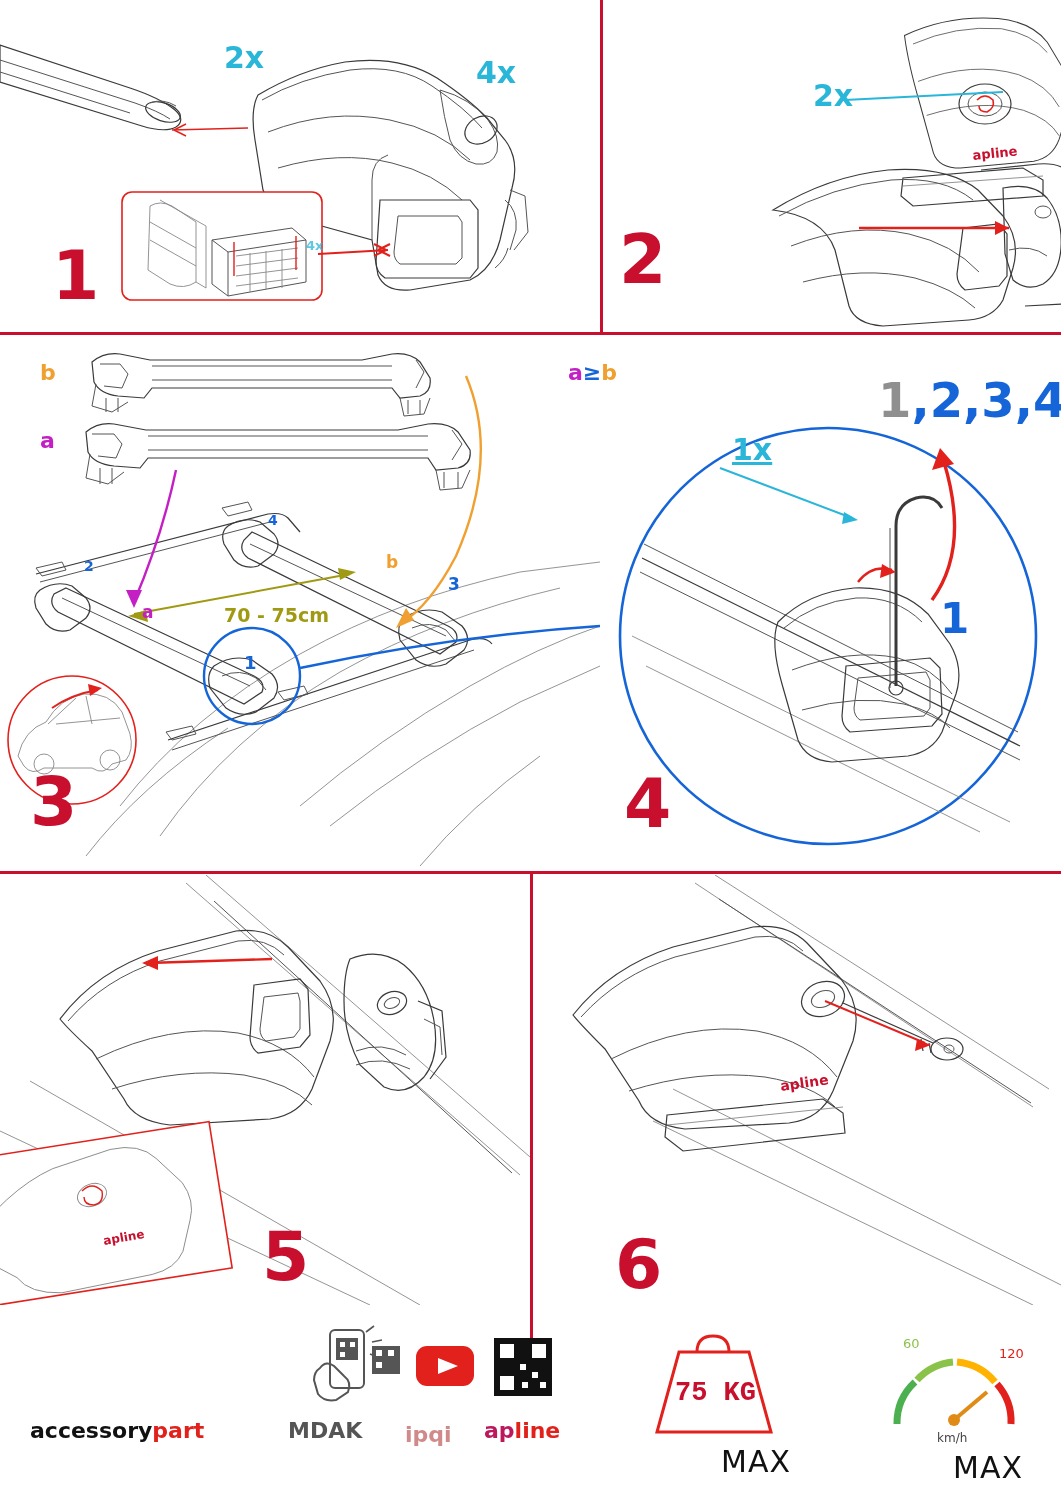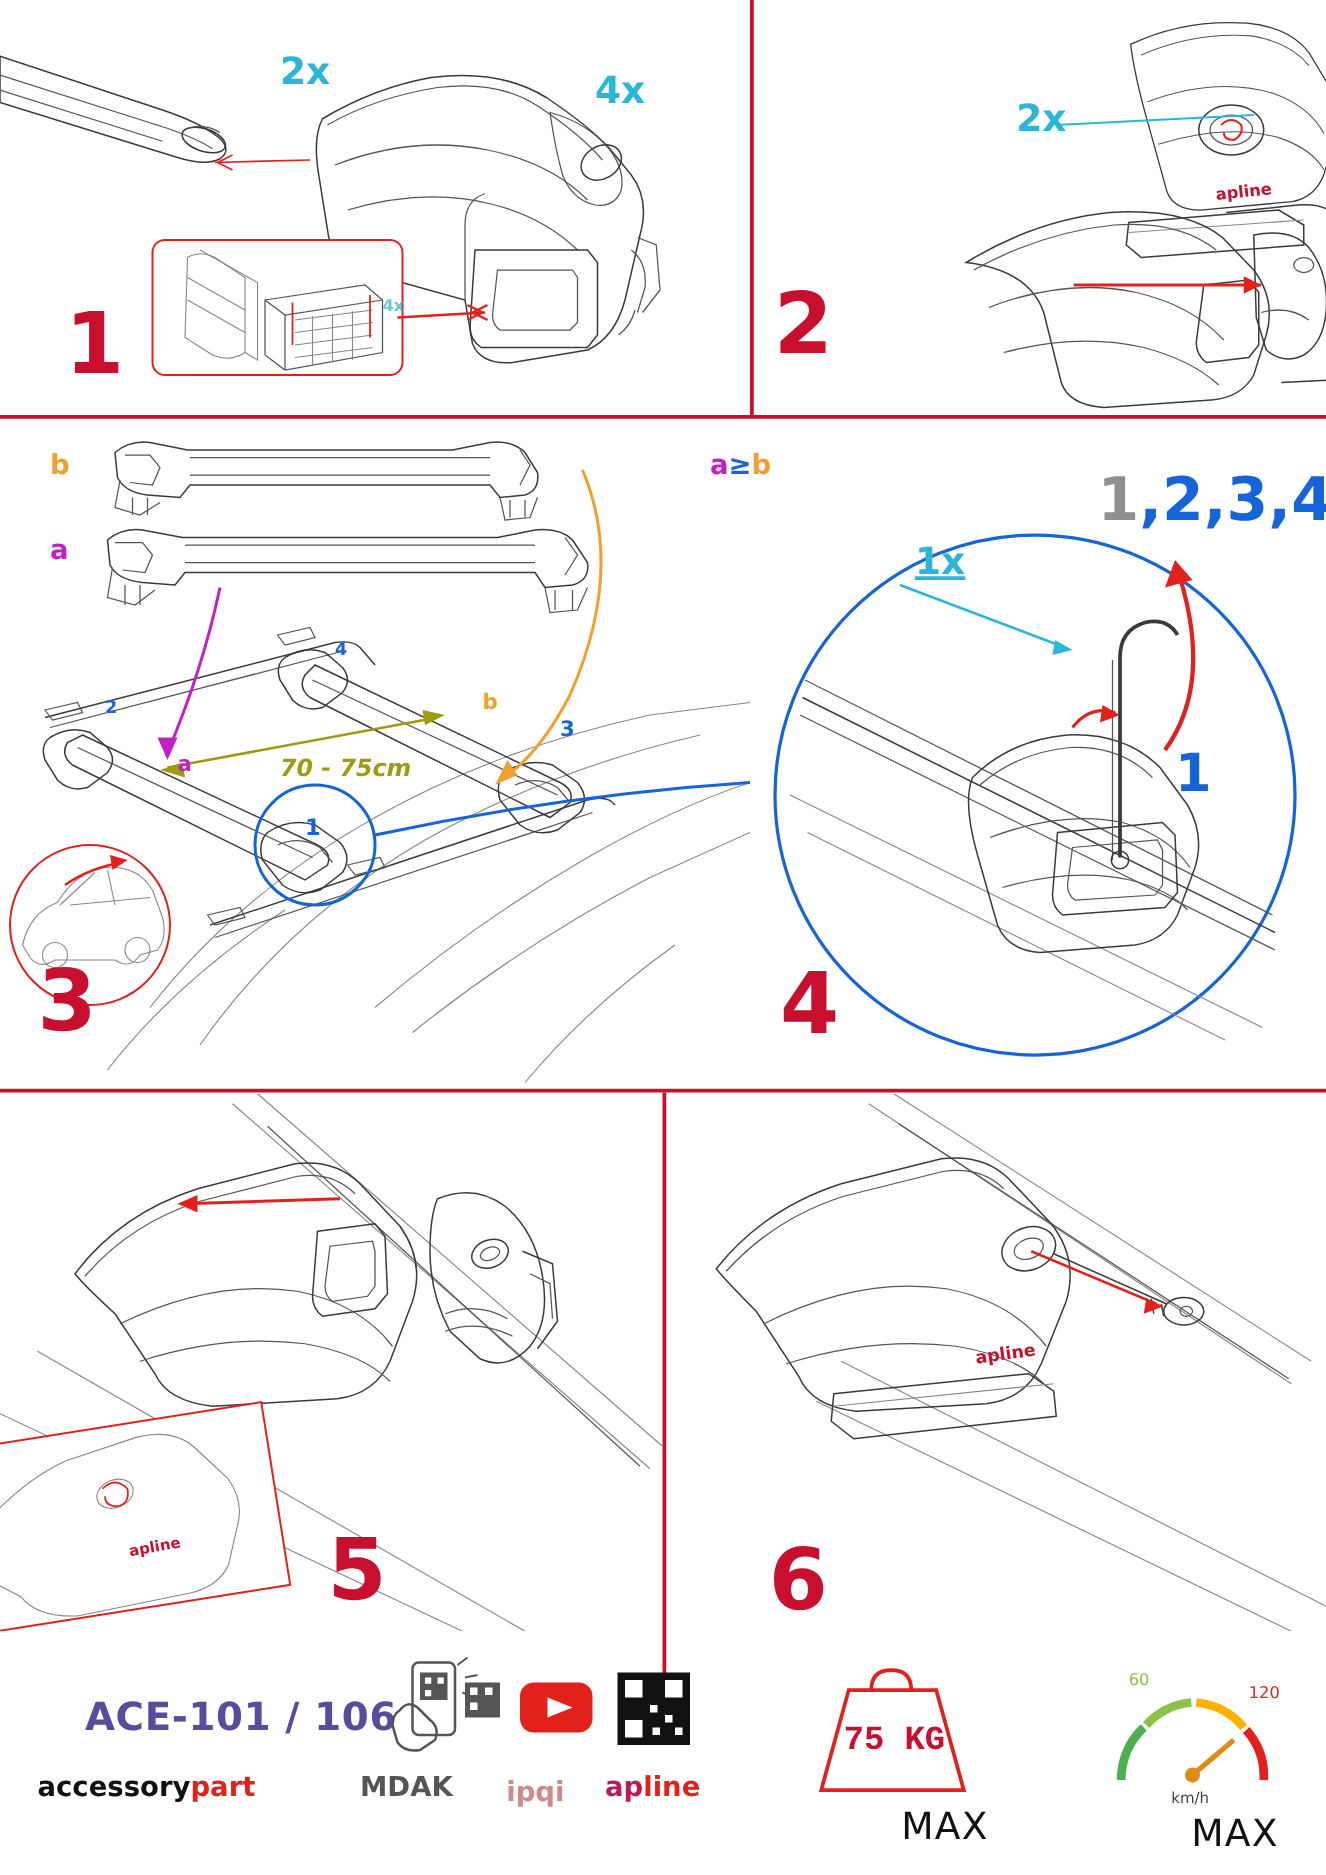--- a/index.html
+++ b/index.html
@@ -54,21 +54,20 @@
   }
   .lbl {
     position: absolute;
     font-family: "DejaVu Sans", sans-serif;
     font-weight: bold;
     font-size: 22px;
   }
   .dim-label {
     position: absolute;
     font-family: "DejaVu Sans", sans-serif;
-    font-style: italic;
     font-weight: bold;
     font-size: 19px;
     color: #a09a12;
   }
   .seq {
     position: absolute;
     font-family: "DejaVu Sans", sans-serif;
     font-weight: bold;
     font-size: 42px;
   }
@@ -377,21 +376,20 @@
       <ellipse class="ln" cx="414" cy="174" rx="16" ry="11"></ellipse>
       <ellipse class="ln2" cx="416" cy="174" rx="5" ry="4"></ellipse>
       <path class="ln" d="M396 168 L398 178 M388 164 L390 176"></path>
       <path fill="none" stroke="#e2211c" stroke-width="2" d="M292 126 L392 168"></path>
       <path fill="#e2211c" d="M398 170 L384 164 L382 176 Z"></path>
     </svg>
     <div class="step-num" style="left:82px;top:356px;">6</div>
   </div>
 
   <div class="panel" style="left:0;top:1320px;width:620px;height:180px">
-    <div class="footer-model" style="left:68px;top:36px;">ACE-101 / 106</div>
 
     <div class="brand" style="left:30px;top:98px;">
       <span style="color:#111">accessory</span><span style="color:#e2211c">part</span>
     </div>
 
     <div class="brand" style="left:288px;top:98px;color:#555;">
       <span>MD</span><span>AK</span>
     </div>
 
     <div class="brand" style="left:405px;top:102px;color:#d08a8a;font-size:22px;">

